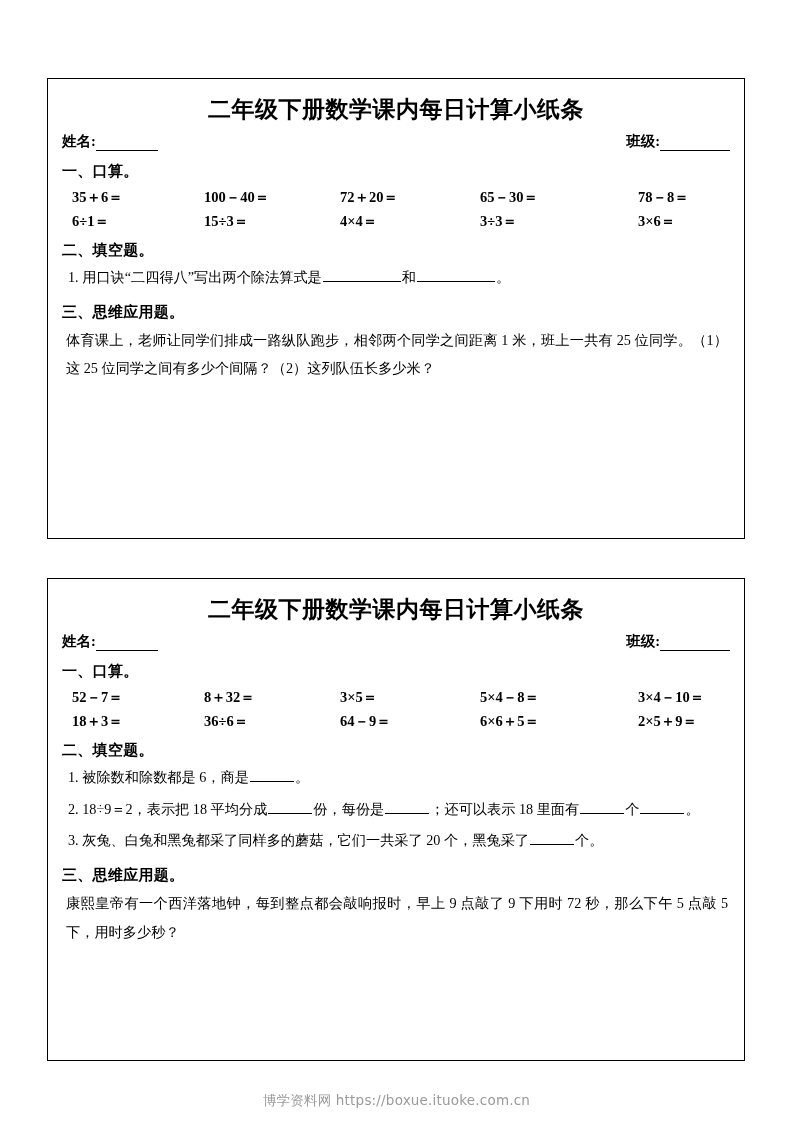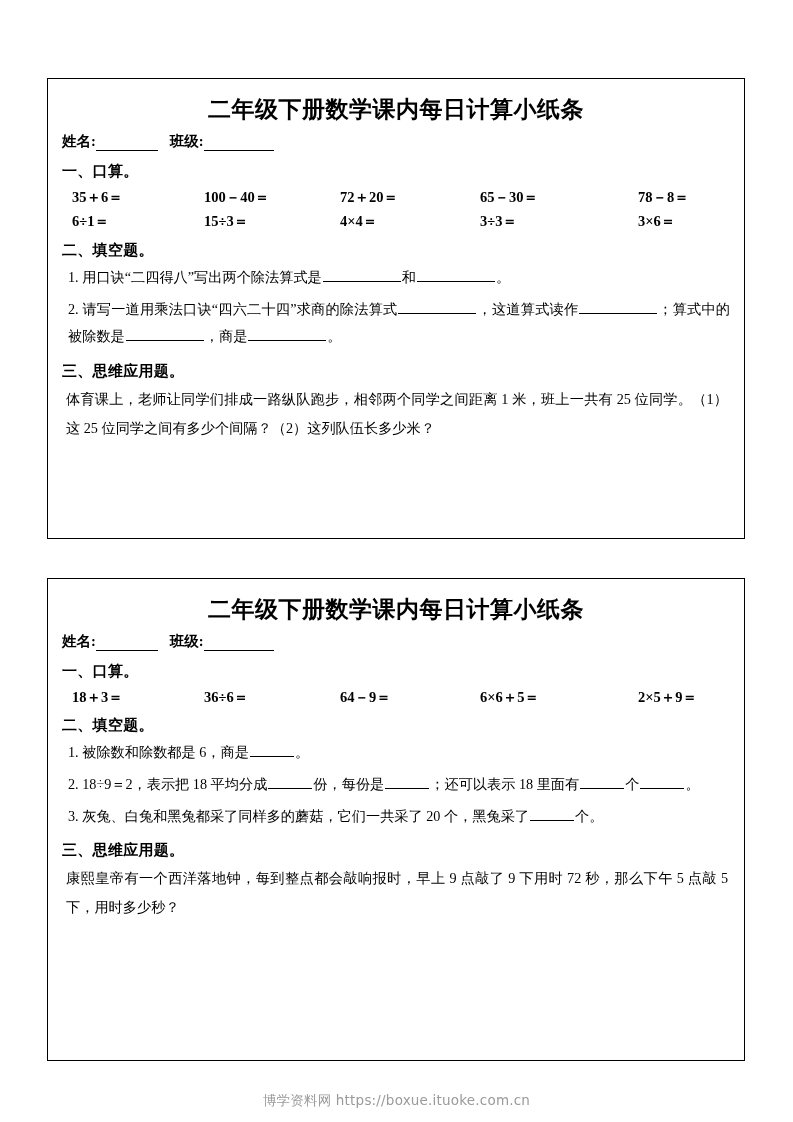--- a/index.html
+++ b/index.html
@@ -48,21 +48,21 @@
     font-size: 23px;
     letter-spacing: 0.5px;
     line-height: 1.25;
     margin: 6px 0 2px 0;
     white-space: nowrap;
   }
 
   
   .name-row {
     display: flex;
-    justify-content: flex-start;
+    justify-content: space-between;
     align-items: flex-end;
     font-weight: bold;
     font-size: 14.5px;
     margin: 8px 0 4px 0;
     padding-right: 0;
   }
   .name-field, .class-field {
     display: inline-flex;
     align-items: flex-end;
     white-space: nowrap;
@@ -182,21 +182,20 @@
         <span class="calc-cell">6÷1＝</span>
         <span class="calc-cell">15÷3＝</span>
         <span class="calc-cell">4×4＝</span>
         <span class="calc-cell">3÷3＝</span>
         <span class="calc-cell">3×6＝</span>
       </div>
 
       <div class="section-title">二、填空题。</div>
       <div>
           <div class="q indent-num"><span>1. </span><span>用口诀“二四得八”写出两个除法算式是</span><span class="u u-lg"></span><span>和</span><span class="u u-lg"></span><span>。</span></div>
-          <div class="q indent-num"><span>2. </span><span>请写一道用乘法口诀“四六二十四”求商的除法算式</span><span class="u u-lg"></span><span>，这道算式读作</span><span class="u u-lg"></span><span>；算式中的被除数是</span><span class="u u-lg"></span><span>，商是</span><span class="u u-lg"></span><span>。</span></div>
         </div>
 
       <div class="section-title">三、思维应用题。</div>
       <div class="prob-body">体育课上，老师让同学们排成一路纵队跑步，相邻两个同学之间距离 1 米，班上一共有 25 位同学。（1）这 25 位同学之间有多少个间隔？（2）这列队伍长多少米？</div>
     </div>
   </div>
 
   <div class="sheet" id="sheet-2">
     <div class="sheet-inner">
       <div class="title">二年级下册数学课内每日计算小纸条</div>
@@ -207,20 +206,27 @@
           <span class="blank-line blank-name"></span>
         </span>
         <span class="class-field">
           <span>班级:</span>
           <span class="blank-line blank-class"></span>
         </span>
       </div>
 
       <div class="section-title">一、口算。</div>
 
+      <div class="calc-row">
+        <span class="calc-cell">52－7＝</span>
+        <span class="calc-cell">8＋32＝</span>
+        <span class="calc-cell">3×5＝</span>
+        <span class="calc-cell">5×4－8＝</span>
+        <span class="calc-cell">3×4－10＝</span>
+      </div>
       <div class="calc-row">
         <span class="calc-cell">18＋3＝</span>
         <span class="calc-cell">36÷6＝</span>
         <span class="calc-cell">64－9＝</span>
         <span class="calc-cell">6×6＋5＝</span>
         <span class="calc-cell">2×5＋9＝</span>
       </div>
 
       <div class="section-title">二、填空题。</div>
       <div>

